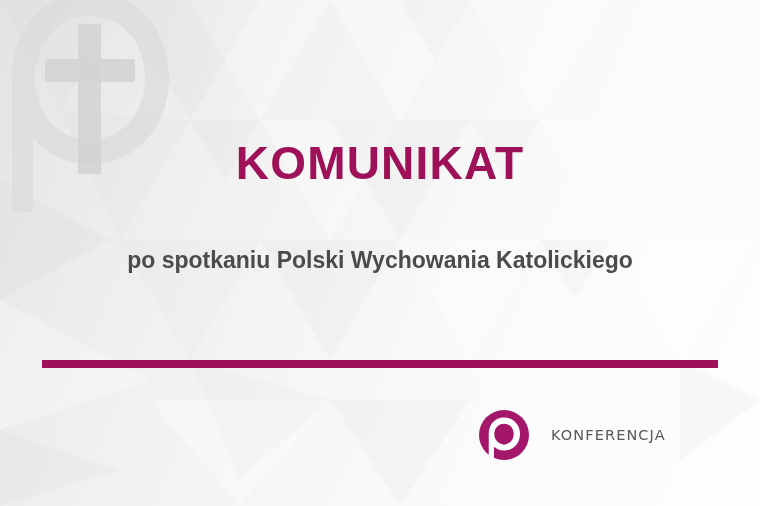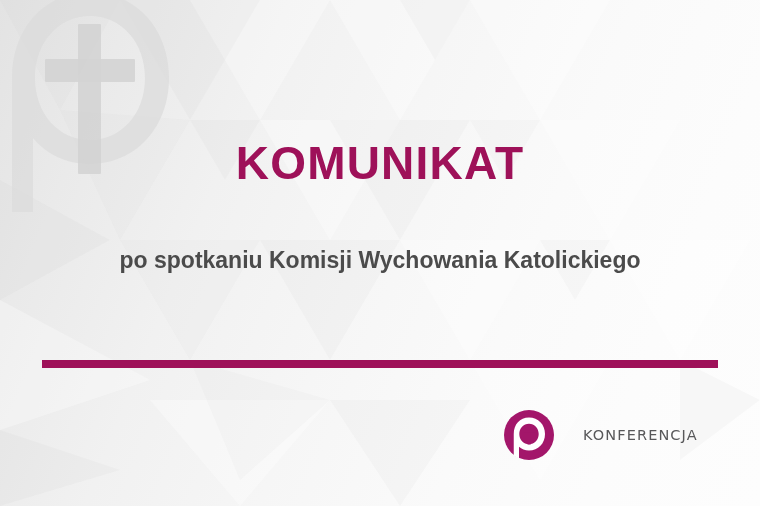--- a/index.html
+++ b/index.html
@@ -85,27 +85,27 @@
     left:42px;
     top:360px;
     width:676px;
     height:8px;
     background:#9e1159;
   }
 
   
   .logo {
     position:absolute;
-    left:503px;
+    left:478px;
     top:404px;
     width:200px;
     height:62px;
     display:flex;
     align-items:center;
-    gap:28px;
+    gap:21px;
   }
   .logo-mark { width:52px; height:52px; flex:0 0 52px; }
   .logo-mark svg { display:block; width:100%; height:100%; }
 
   .logo-words {
     font-family:"DejaVu Sans", sans-serif;
     color:#58585a;
     font-size:14.5px;
     line-height:17px;
     letter-spacing:1.1px;
@@ -181,21 +181,21 @@
         <rect x="41" y="73" width="90" height="23" rx="1"></rect>
       </g>
     </svg>
   </div>
 
   <div class="content">
 
     <div class="headline">KOMUNIKAT</div>
 
     <div class="subtitle">
-      <span class="line">po spotkaniu Komisji Wychowania Katolickiego</span>
+      <span class="line">po spotkaniu Polski Wychowania Katolickiego</span>
     </div>
 
     <div class="rule"></div>
 
     <div class="logo">
       <div class="logo-mark">
         <svg viewBox="0 0 104 104" xmlns="http://www.w3.org/2000/svg">
           <circle cx="52" cy="52" r="50" fill="#a3166a"></circle>
 
           <path d="M52 17

